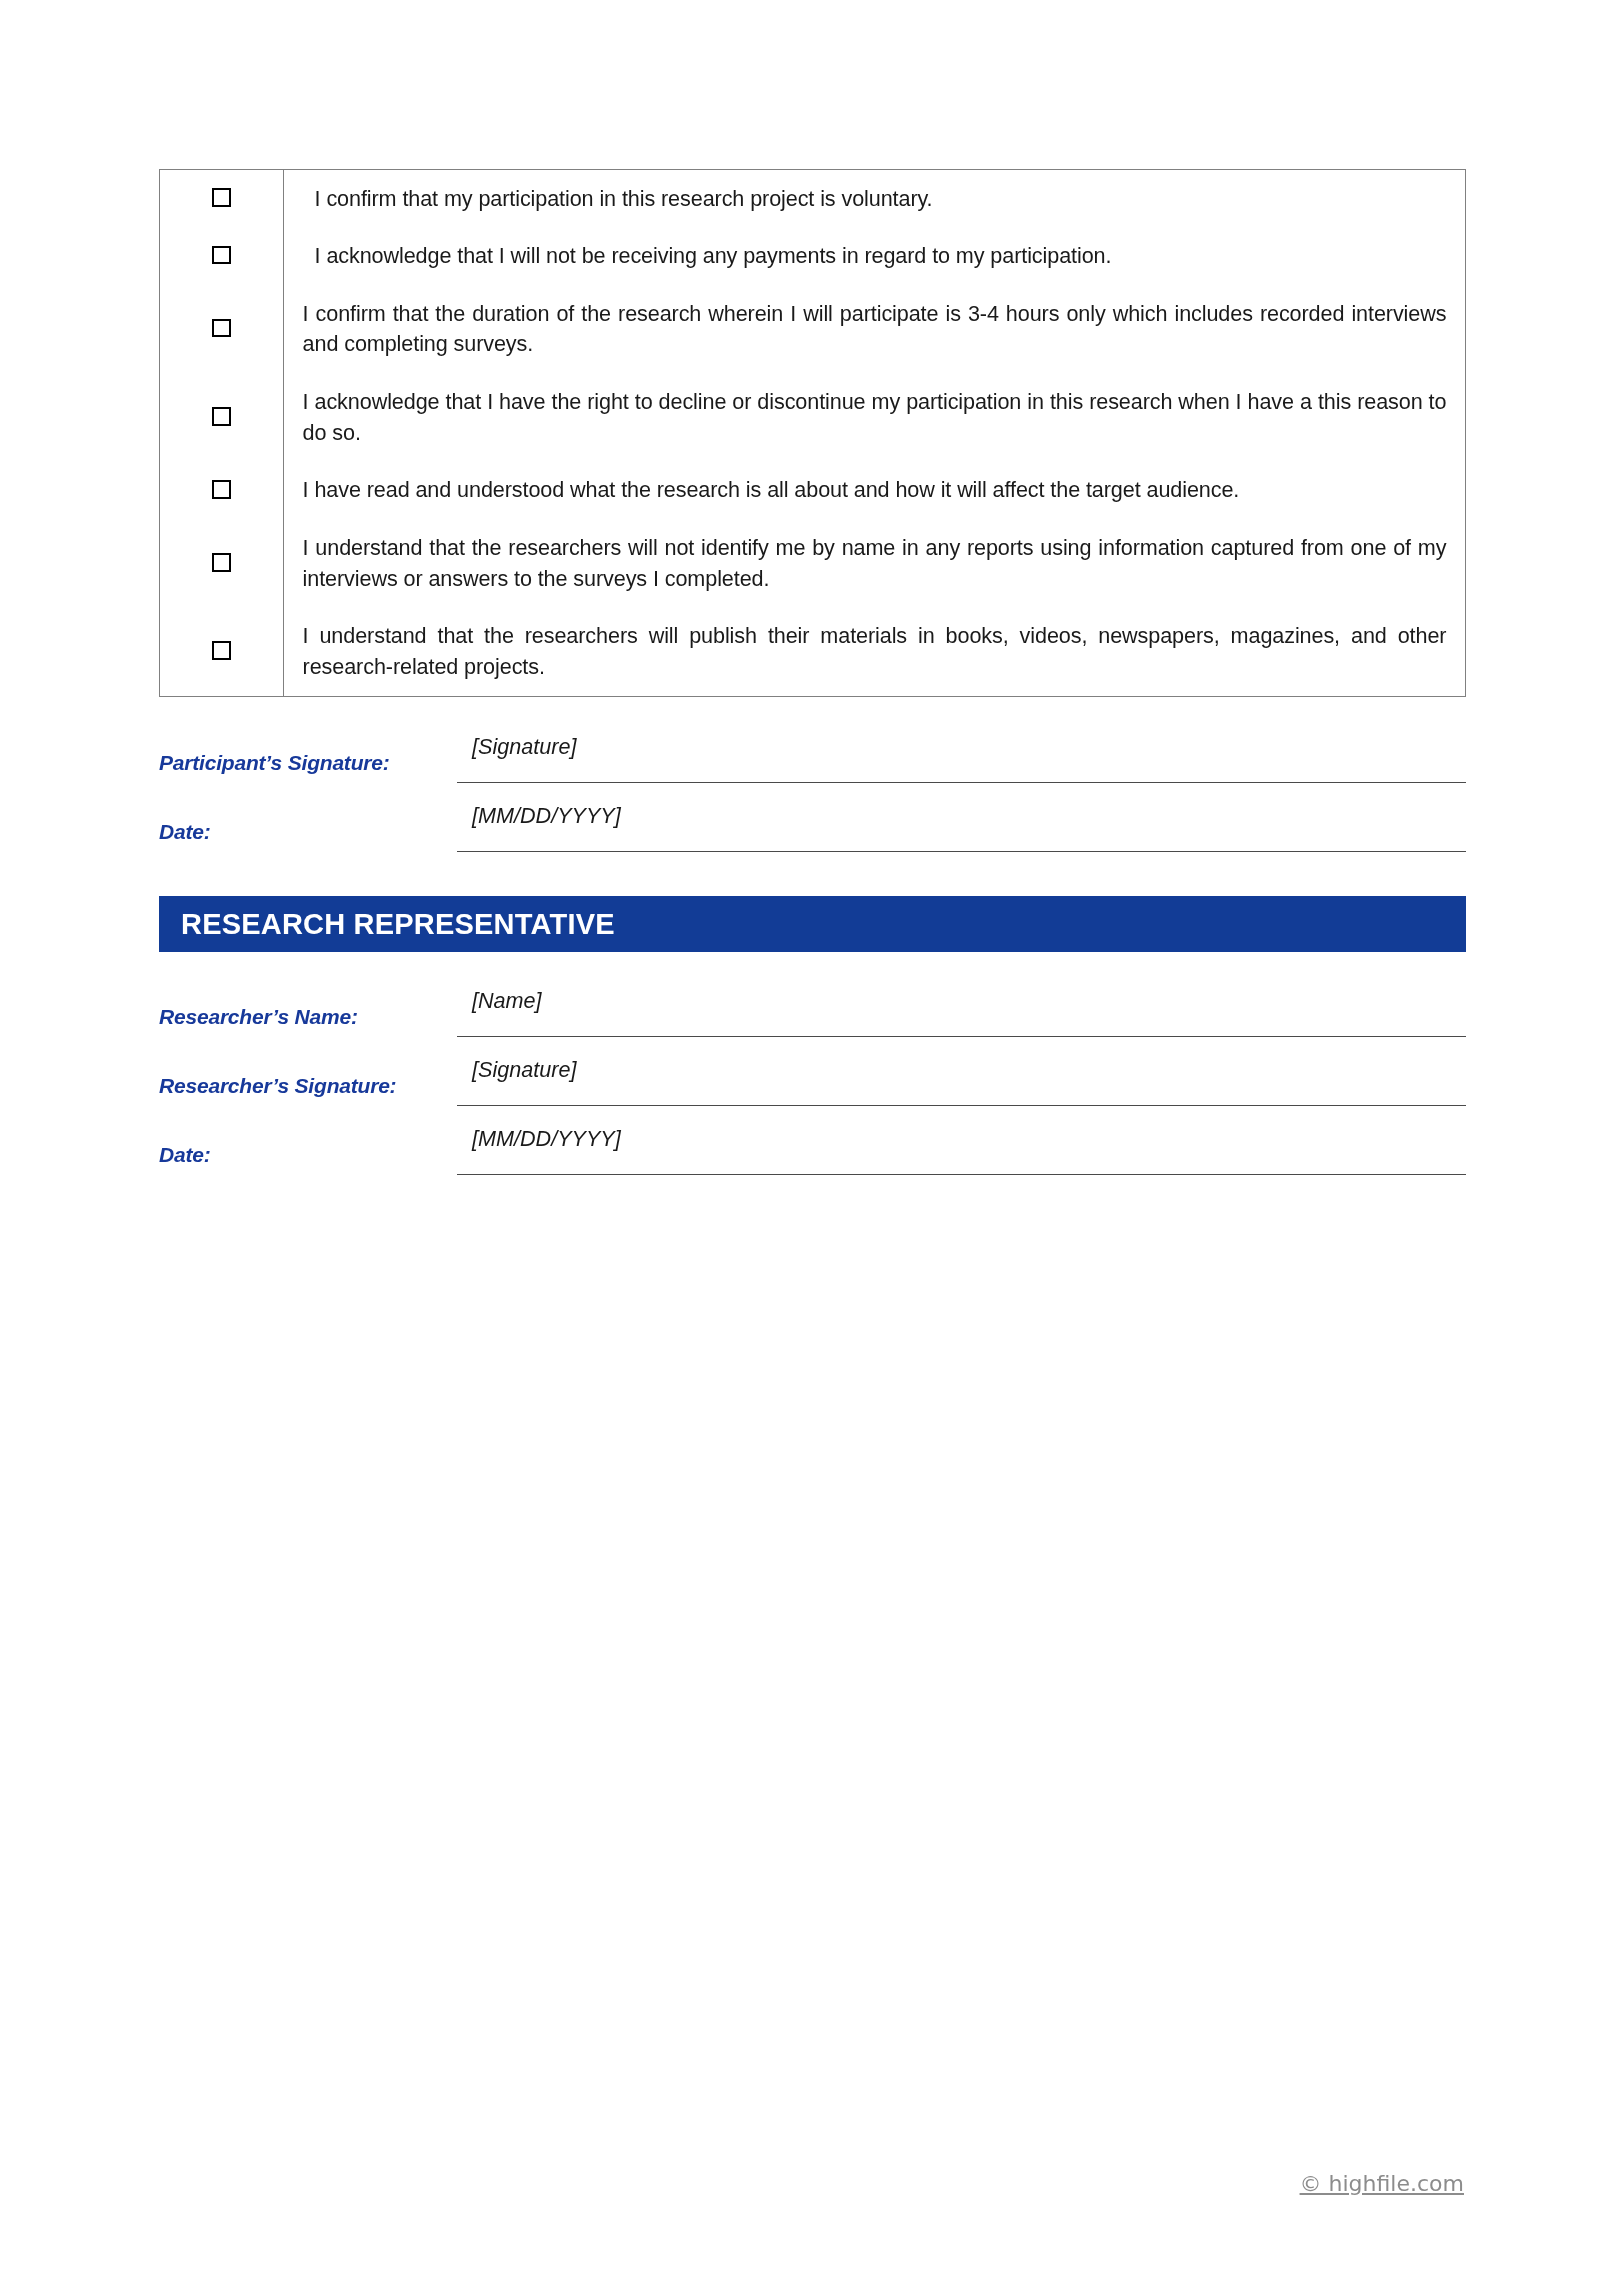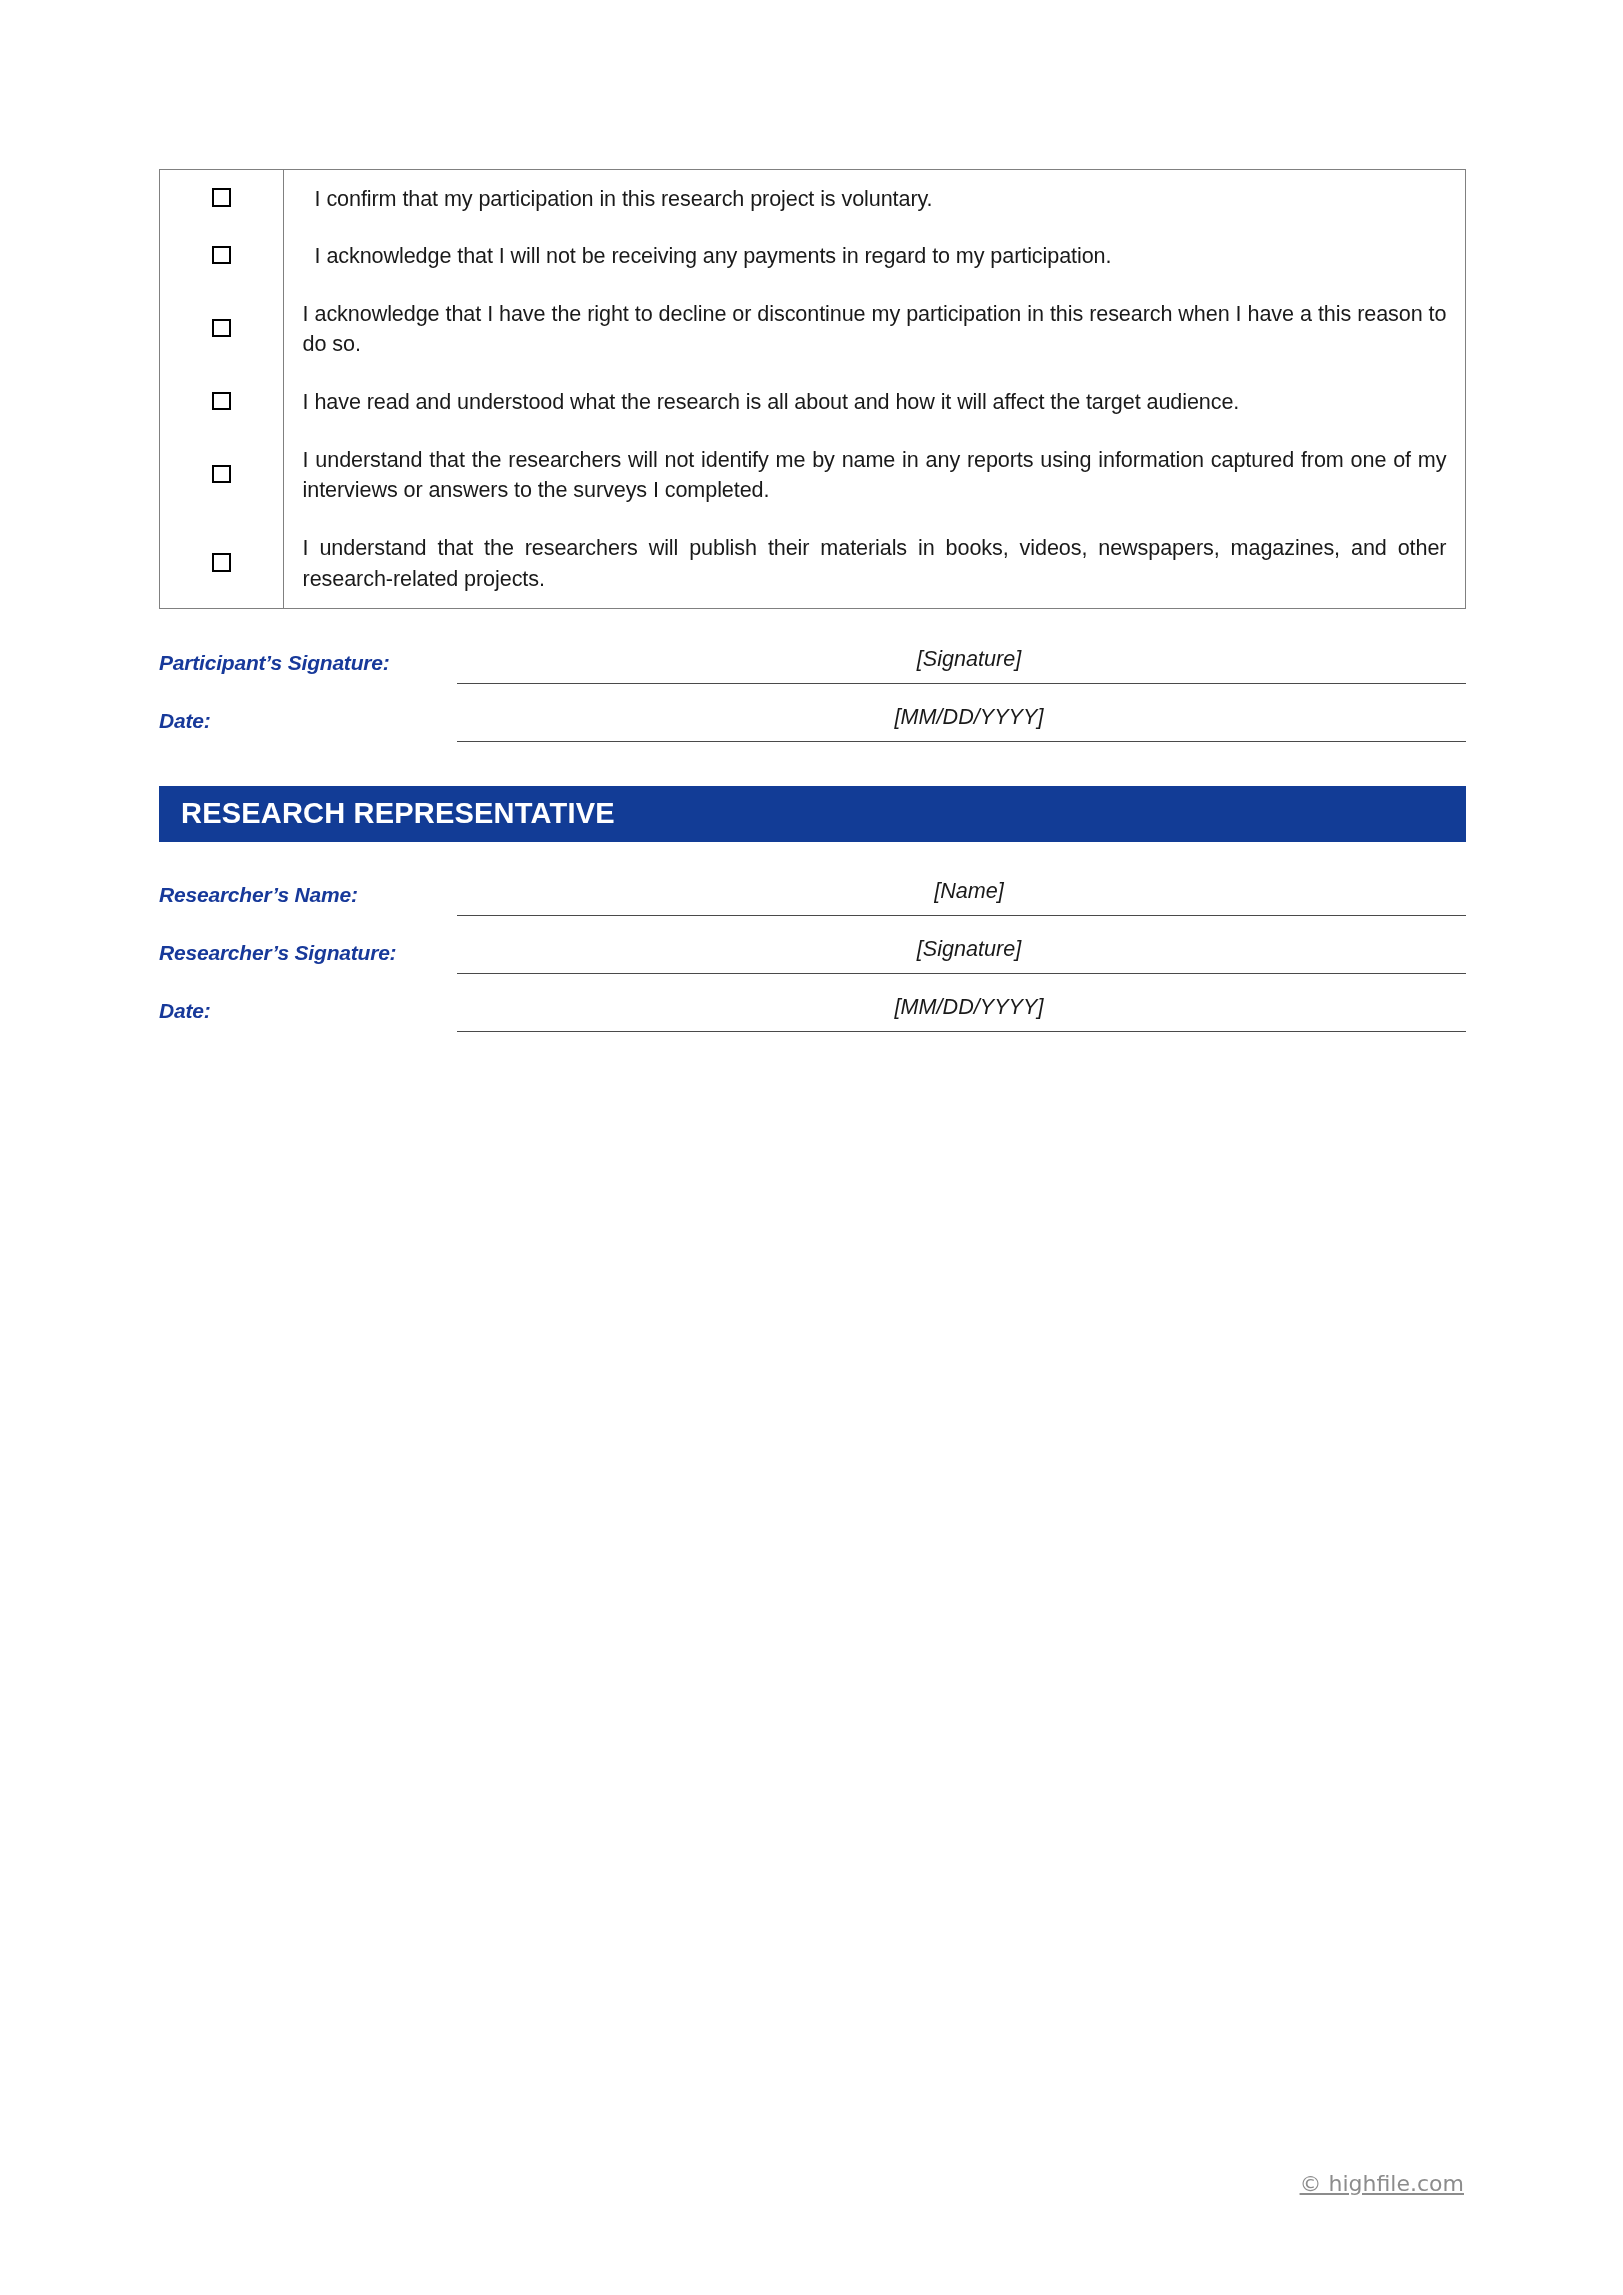--- a/index.html
+++ b/index.html
@@ -86,22 +86,21 @@
     flex: 0 0 298px;
     font-size: 21px;
     font-weight: bold;
     color: #17399A;
     letter-spacing: -0.2px;
     padding-bottom: 8.5px;
   }
   .field-value-wrap {
     flex: 1 1 auto;
     border-bottom: 1.4px solid #4a4a4a;
-    padding: 0 0 11px 15px;
-    text-align: center;
+    padding: 0 0 22px 15px;
   }
   .field-value {
     font-size: 21.6px;
     color: #1a1a1a;
   }
 
   
   .section-bar {
     margin-top: 44px;
     background: #123C96;
@@ -156,20 +155,28 @@
           </td>
           <td class="txt-cell">
             <div class="consent-text nojust">I acknowledge that I will not be receiving any payments in regard to my participation.</div>
           </td>
         </tr>
         <tr>
           <td class="cb-cell">
             <span class="checkbox"></span>
           </td>
           <td class="txt-cell">
+            <div class="consent-text">I confirm that the duration of the research wherein I will participate is 3-4 hours only which includes recorded interviews and completing surveys.</div>
+          </td>
+        </tr>
+        <tr>
+          <td class="cb-cell">
+            <span class="checkbox"></span>
+          </td>
+          <td class="txt-cell">
             <div class="consent-text">I acknowledge that I have the right to decline or discontinue my participation in this research when I have a this reason to do so.</div>
           </td>
         </tr>
         <tr>
           <td class="cb-cell">
             <span class="checkbox"></span>
           </td>
           <td class="txt-cell">
             <div class="consent-text">I have read and understood what the research is all about and how it will affect the target audience.</div>
           </td>

